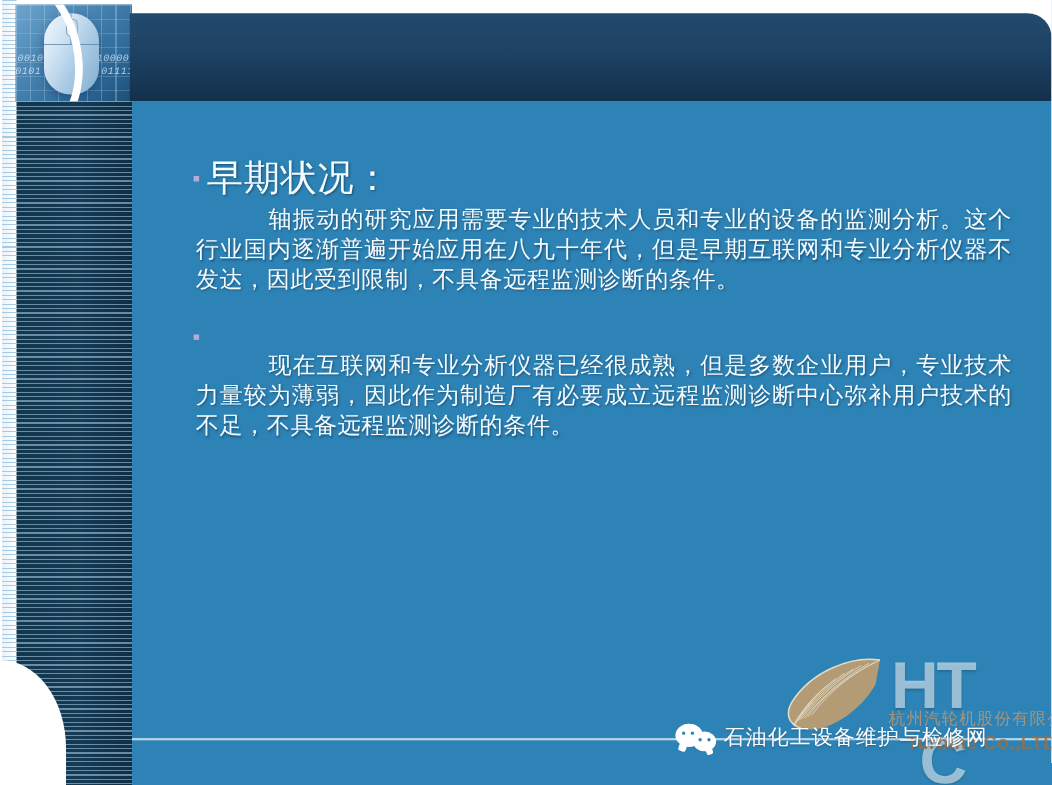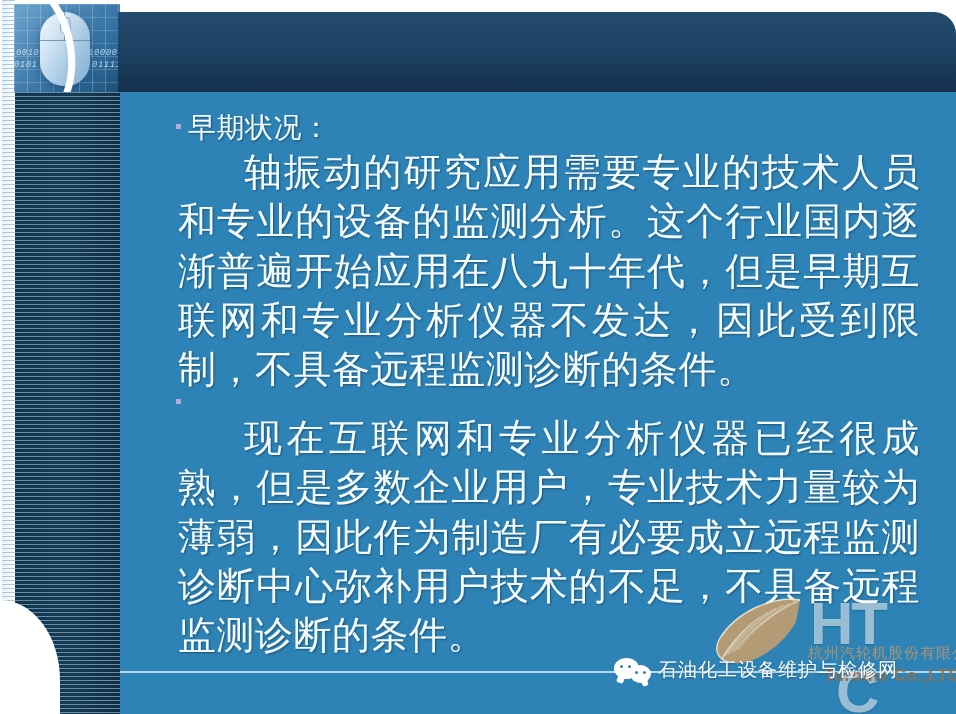--- a/index.html
+++ b/index.html
@@ -190,41 +190,42 @@
   .body-text {
     position: absolute;
     left: 176px;
     top: 110px;
     width: 744px;
     color: #f4fbff;
   }
   .bullet-line {
     display: flex;
     align-items: baseline;
-    font-size: 28px;
+    font-size: 33px;
     line-height: 1.28;
     letter-spacing: .5px;
     text-shadow: 1px 1px 2px rgba(10,40,65,.55);
+    margin-top: 32px;
   }
   .bullet-mark {
     width: 12px;
     flex: 0 0 12px;
     display: inline-block;
     position: relative;
     top: -8px;
   }
   .bullet-mark i {
     display: block;
     width: 5px;
     height: 5px;
     background: #b8a8d8;
     margin-top: 0;
   }
   .para {
-    font-size: 38px;
+    font-size: 21px;
     line-height: 1.30;
     letter-spacing: .5px;
     text-indent: 66px;
     text-align: justify;
     text-shadow: 1px 1px 2px rgba(10,40,65,.5);
     margin: 2px 0 0 2px;
   }
   .gap { height: 12px; }
 
   

